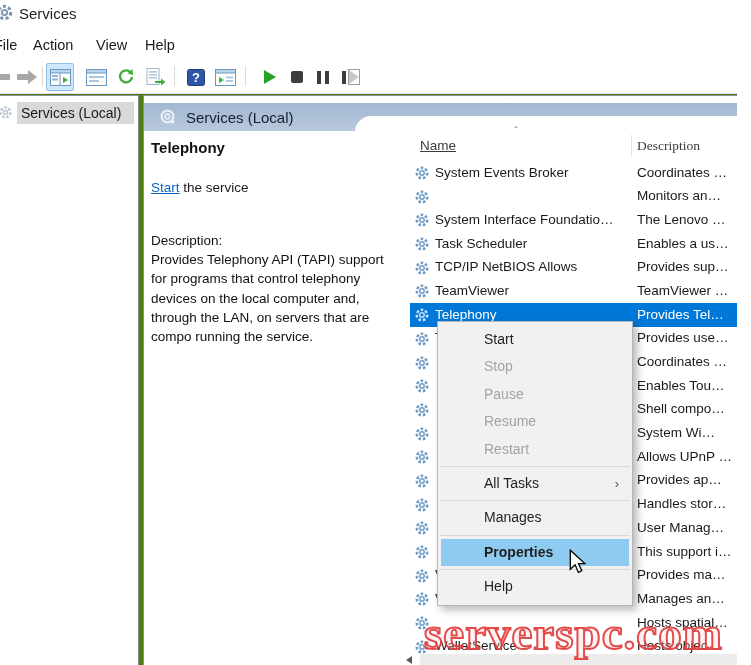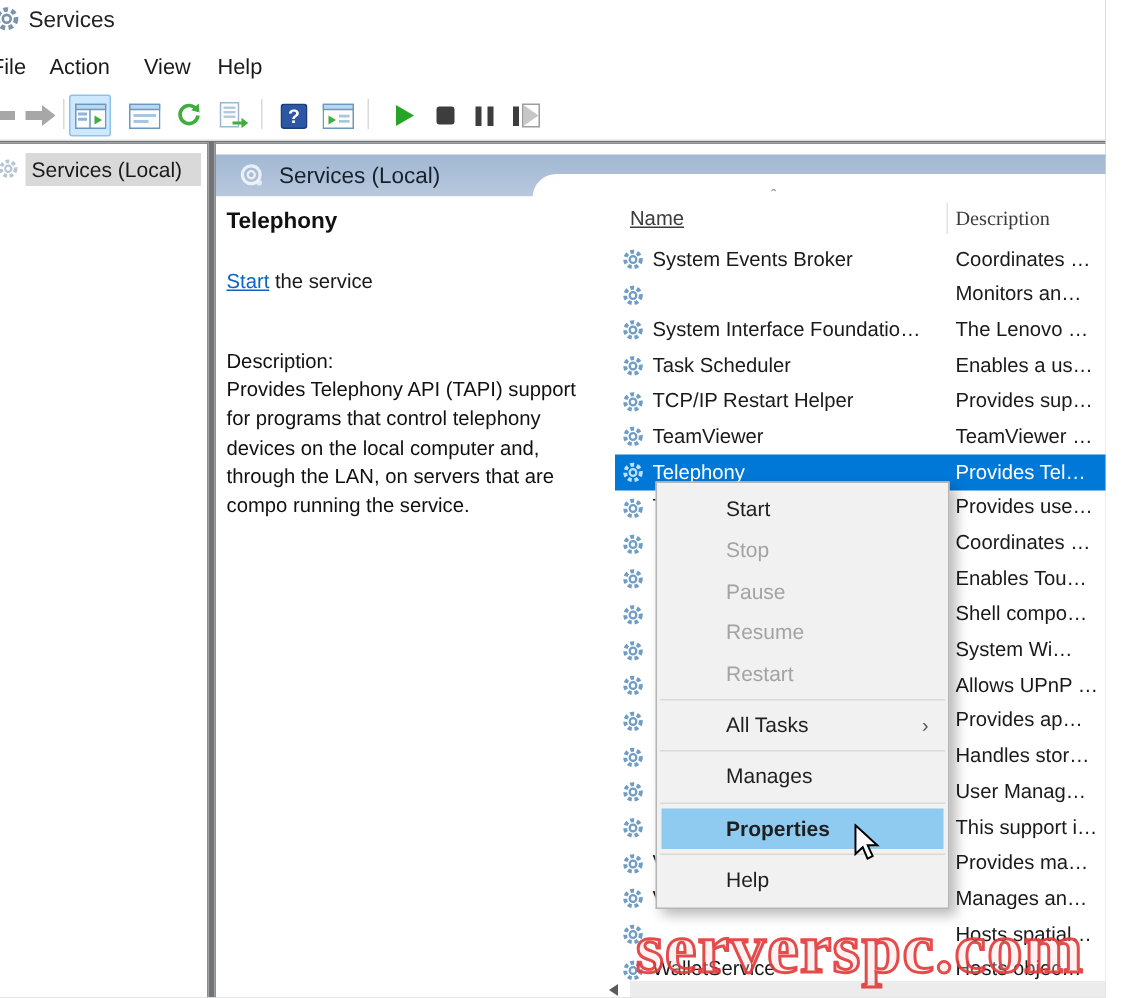--- a/index.html
+++ b/index.html
@@ -1,17 +1,17 @@
 <!DOCTYPE html>
 <html><head>
 <meta charset="utf-8">
 <style>
   html,body{margin:0;padding:0;background:#fff;}
   .window{
-    position:relative;width:737px;height:665px;overflow:hidden;background:#737373;
+    position:relative;width:737px;height:665px;overflow:hidden;background:#4d7c0f;
     font-family:"Liberation Sans","DejaVu Sans",sans-serif;color:#1a1a1a;
     -webkit-font-smoothing:antialiased;
   }
   .abs{position:absolute;}
   
   .titlebar{left:0;top:0;width:751px;height:30px;background:#fff;}
   .title-text{left:19px;top:5px;font-size:15px;color:#222;}
   .title-gear{left:-5px;top:3px;}
   .menubar{left:0;top:30px;width:751px;height:30px;background:#fff;font-size:14.5px;}
   .menu-item{position:absolute;top:7px;color:#1a1a1a;cursor:default;}
@@ -254,21 +254,21 @@
             </svg></span>
           <span class="cell c-name">Task Scheduler</span>
           <span class="cell c-desc">Enables a us…</span>
           <span class="cell c-status">R</span>
         </div>
         <div class="row">
           <span class="gear"><svg width="16" height="16" viewBox="0 0 16 16">
   <circle cx="8" cy="8" r="5.2" fill="none" stroke="#6f9dc6" stroke-width="2.6" stroke-dasharray="2.6 1.9"></circle>
   <circle cx="8" cy="8" r="2.2" fill="none" stroke="#6f9dc6" stroke-width="1.5"></circle>
             </svg></span>
-          <span class="cell c-name">TCP/IP Restart Helper</span>
+          <span class="cell c-name">TCP/IP NetBIOS Allows</span>
           <span class="cell c-desc">Provides sup…</span>
           <span class="cell c-status">R</span>
         </div>
         <div class="row">
           <span class="gear"><svg width="16" height="16" viewBox="0 0 16 16">
   <circle cx="8" cy="8" r="5.2" fill="none" stroke="#6f9dc6" stroke-width="2.6" stroke-dasharray="2.6 1.9"></circle>
   <circle cx="8" cy="8" r="2.2" fill="none" stroke="#6f9dc6" stroke-width="1.5"></circle>
             </svg></span>
           <span class="cell c-name">TeamViewer</span>
           <span class="cell c-desc">TeamViewer …</span>

